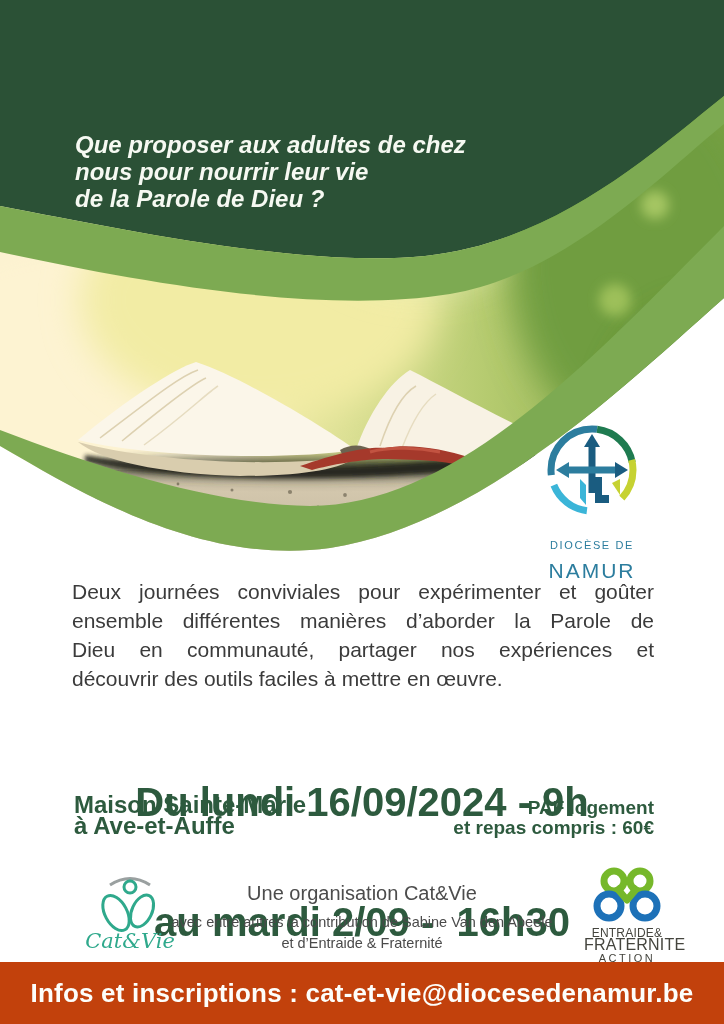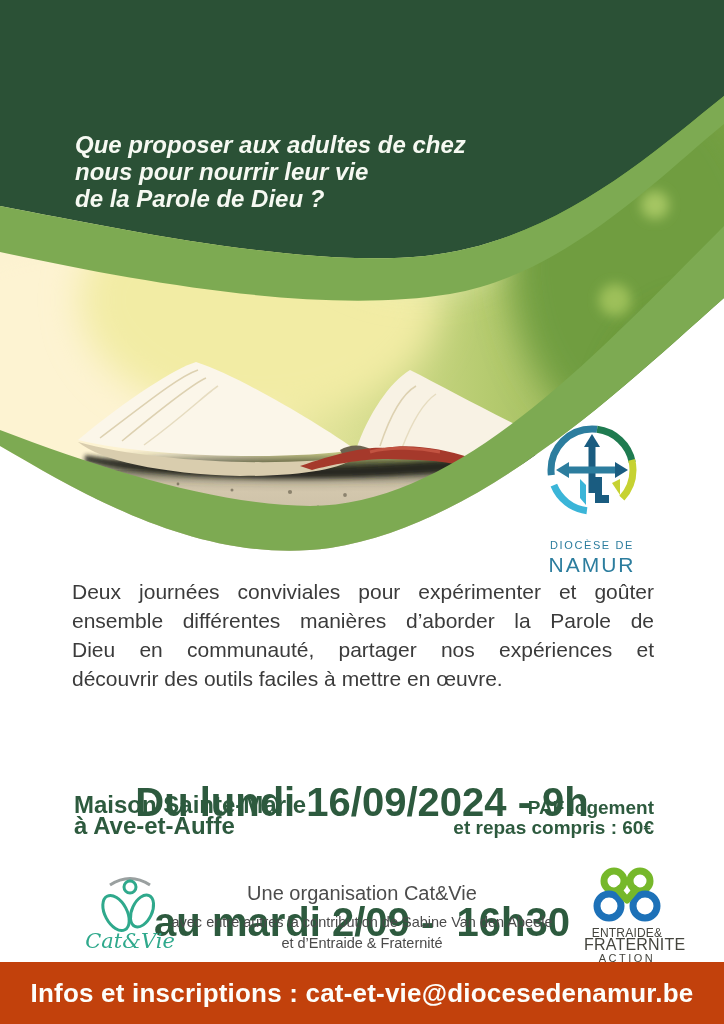--- a/index.html
+++ b/index.html
@@ -7,21 +7,21 @@
           font-family:"Liberation Sans",sans-serif;}
   .hero{position:absolute;left:0;top:0;}
   
   .title{position:absolute;left:75px;top:42px;color:#fafcf7;font-size:34px;line-height:33px;
          font-weight:700;letter-spacing:.2px;}
   .subtitle{position:absolute;left:75px;top:131px;color:#f6f9f2;font-size:24px;line-height:27px;
             font-weight:700;font-style:italic;}
   
   .diocese{position:absolute;left:534px;top:421px;width:116px;text-align:center;}
   .diocese .cap1{margin-top:16px;color:#2c7d9e;font-size:11px;letter-spacing:1.6px;font-weight:400;}
-  .diocese .cap2{color:#2c7d9e;font-size:21px;letter-spacing:2px;font-weight:400;margin-top:2px;}
+  .diocese .cap2{color:#2c7d9e;font-size:21px;letter-spacing:2px;font-weight:400;margin-top:8px;}
   
   .desc{position:absolute;left:72px;top:577px;width:582px;color:#3b3b3b;font-size:21px;
         line-height:29px;}
   .desc .j{text-align:justify;text-align-last:justify;}
   .desc .l{text-align:left;}
   
   .dates{position:absolute;left:0;top:702px;width:724px;text-align:center;color:#2d5a3e;
          font-size:40px;line-height:40px;font-weight:700;white-space:pre;}
   .venue{position:absolute;left:74px;top:794px;color:#2d5a3e;font-size:24px;line-height:21px;
          font-weight:700;}

